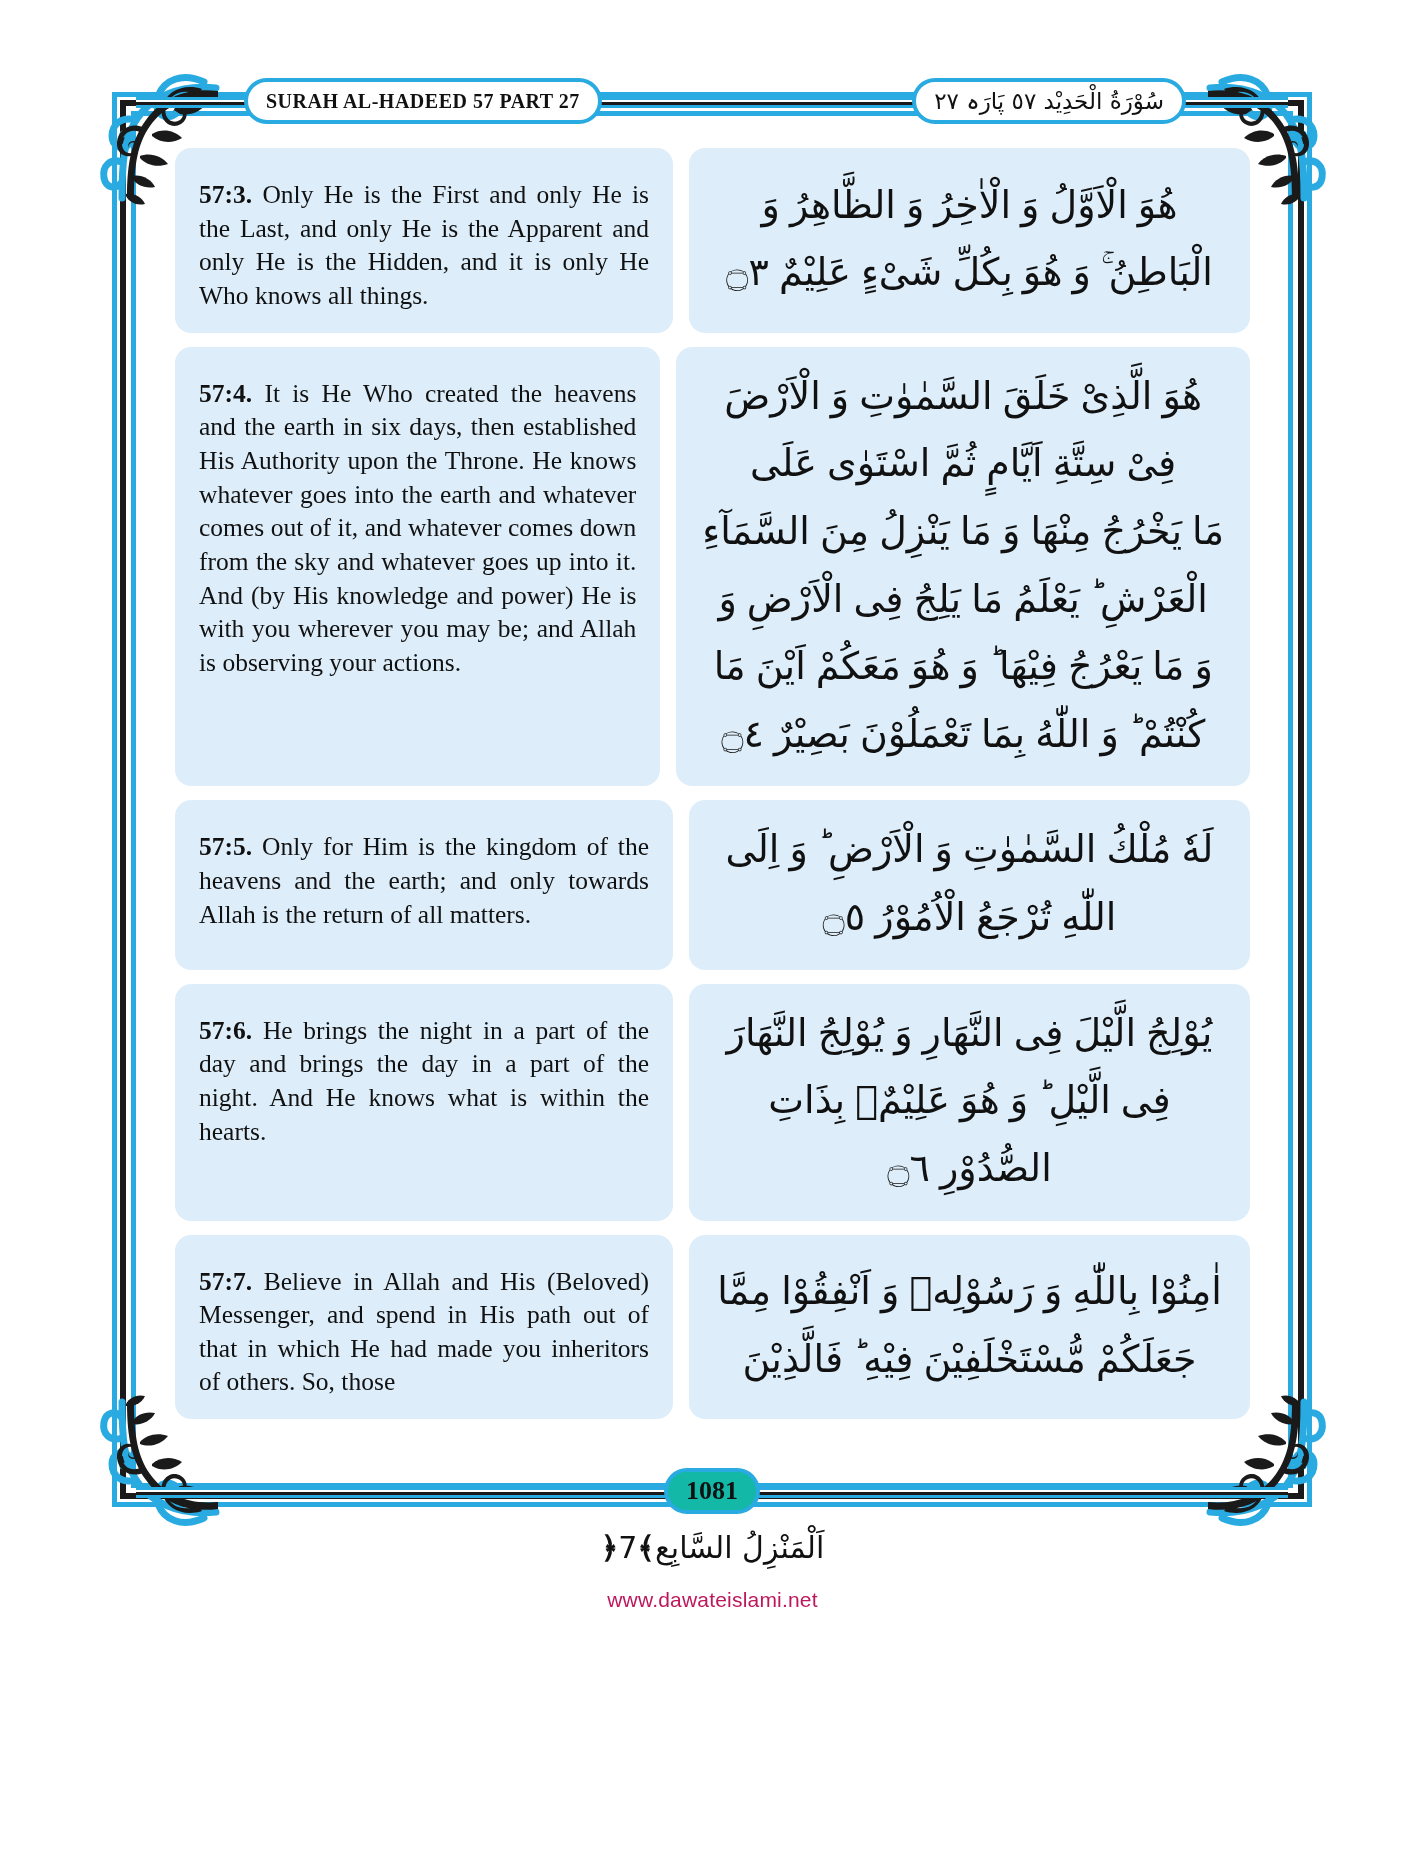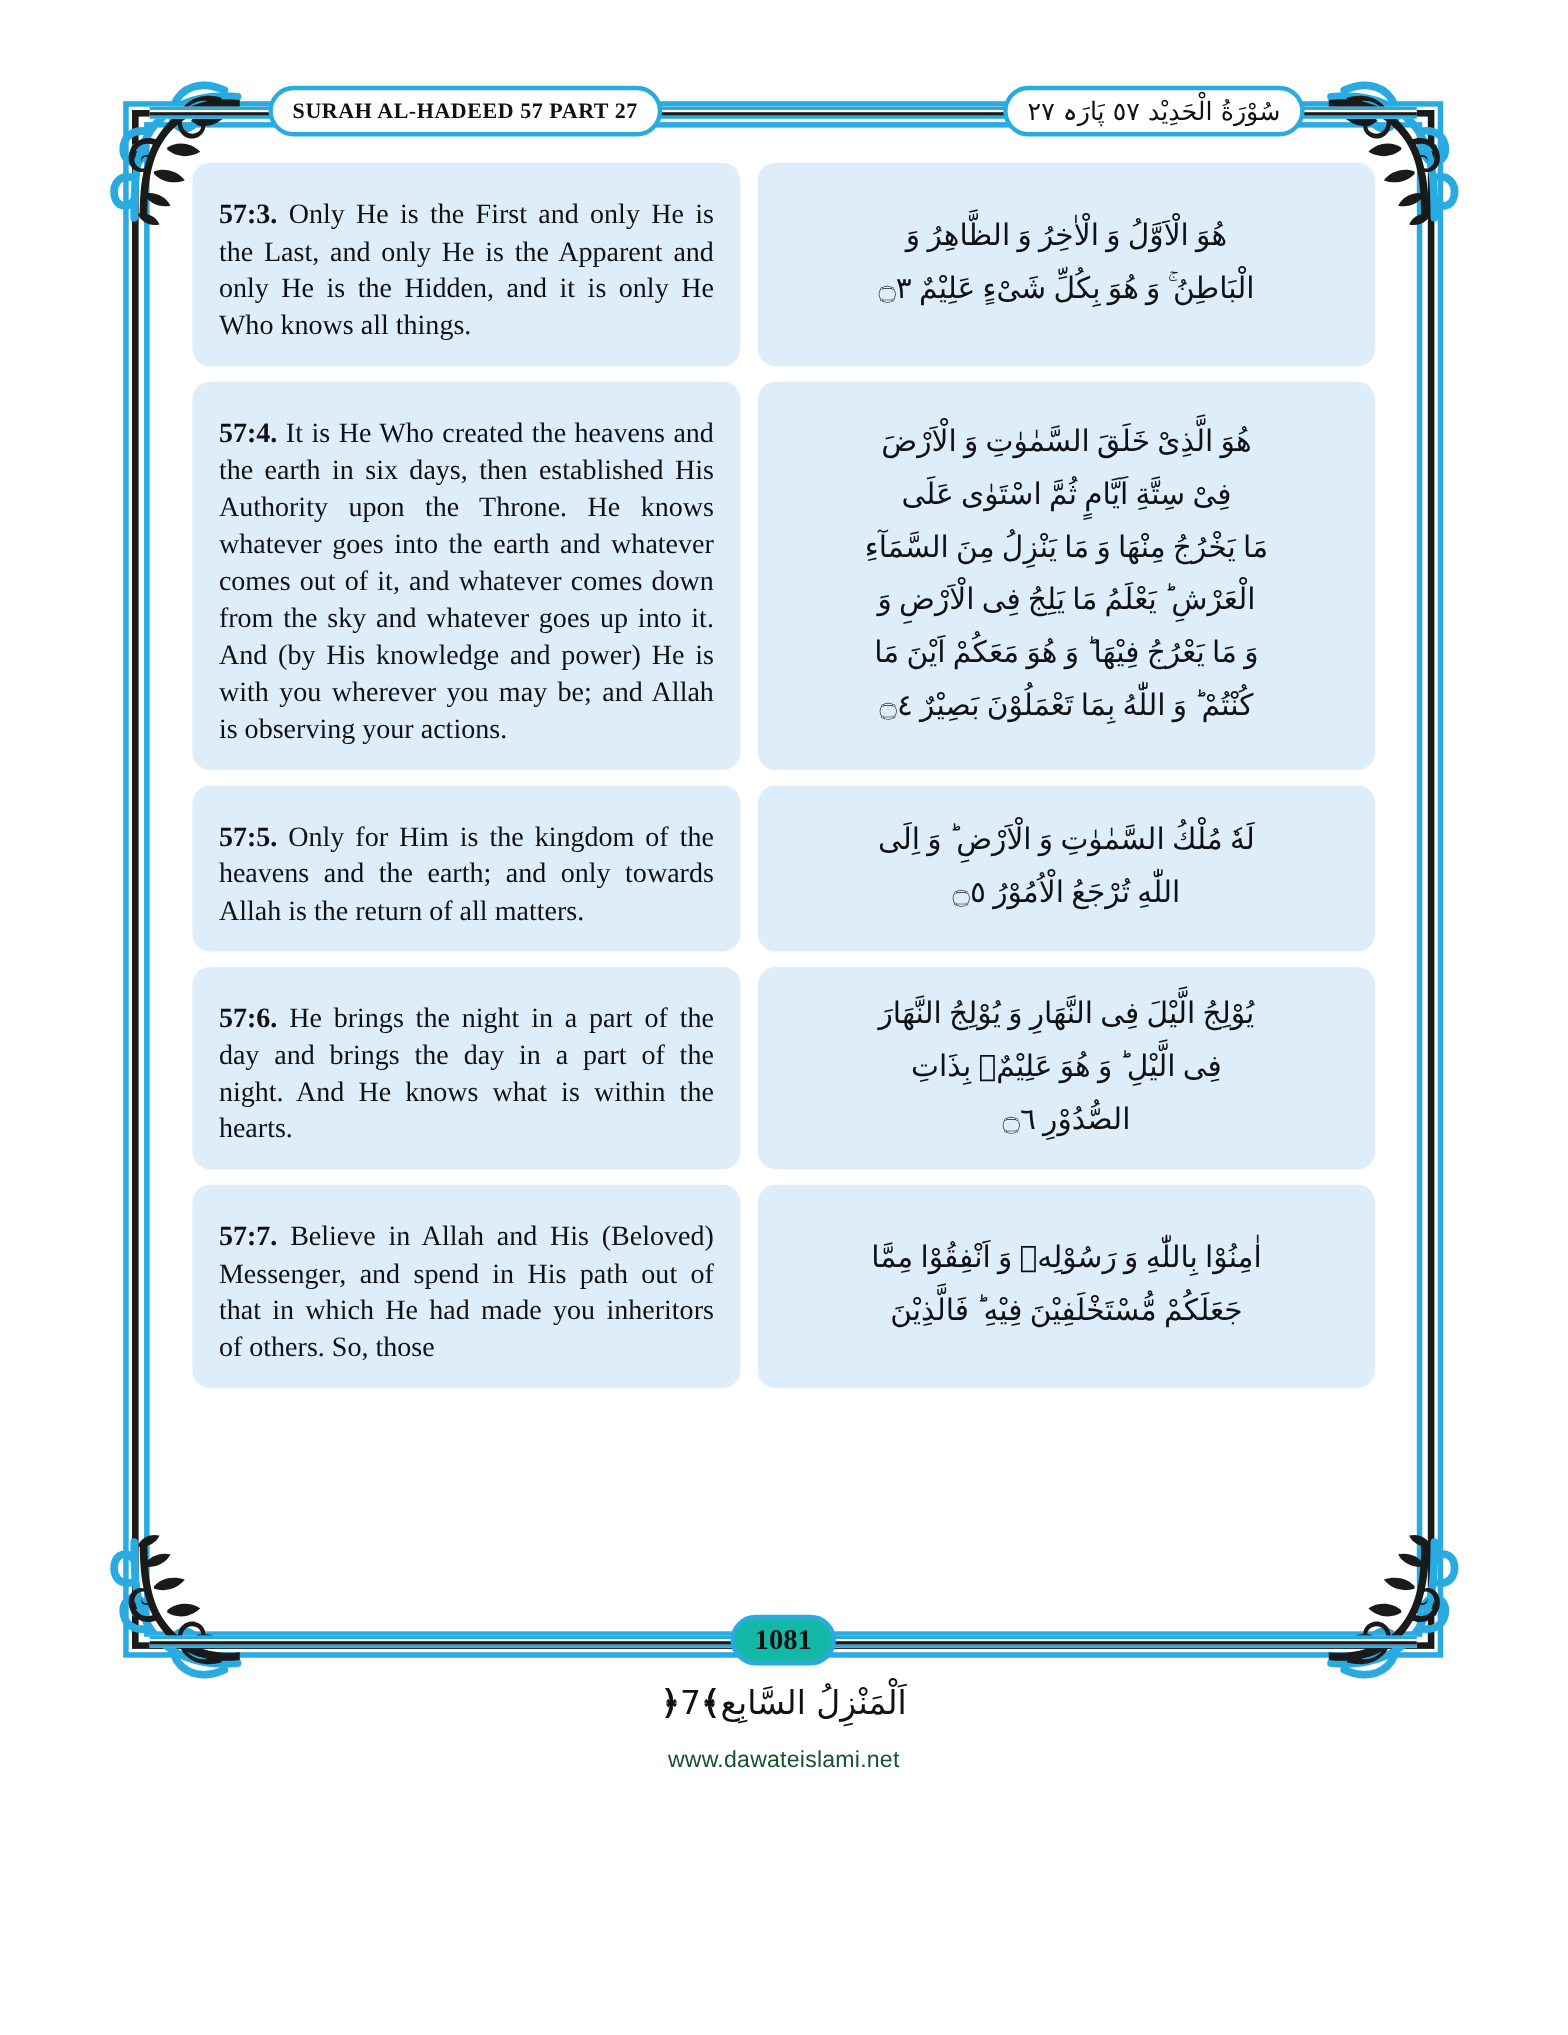--- a/index.html
+++ b/index.html
@@ -159,21 +159,21 @@
     text-justify: inter-word;
     hyphens: none;
   }
   .en-text .vnum {
     font-weight: bold;
   }
   .ar-text {
     font-family: "DejaVu Sans", "Liberation Sans", sans-serif;
     direction: rtl;
     text-align: center;
-    font-size: 27px;
+    font-size: 38px;
     line-height: 1.78;
     color: #111111;
     word-spacing: -2px;
   }
   .ar-line {
     display: block;
     white-space: nowrap;
   }
 
   
@@ -240,21 +240,21 @@
     font-weight: bold;
   }
   .site {
     position: absolute;
     left: 0;
     right: 0;
     top: 1588px;
     text-align: center;
     font-family: "Liberation Sans", "DejaVu Sans", sans-serif;
     font-size: 21px;
-    color: #14532d;
+    color: #be185d;
     letter-spacing: 0.2px;
   }
 </style>
 </head>
 <body>
 
 <div id="page">
 
   <div class="frame-outer"></div>
   <div class="frame-mid"></div>

